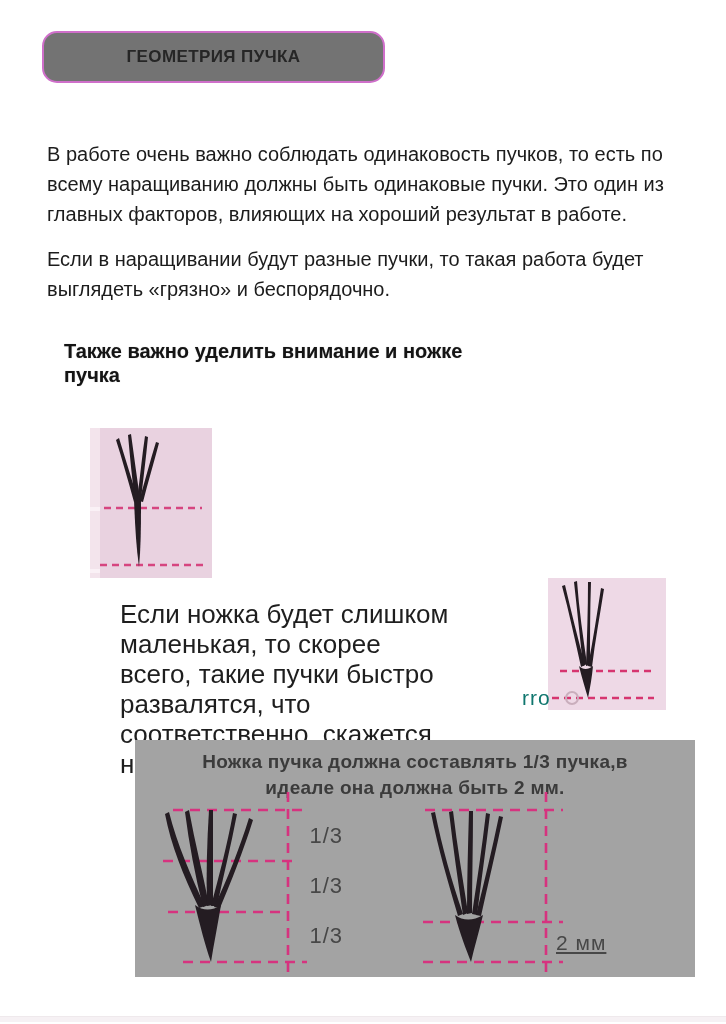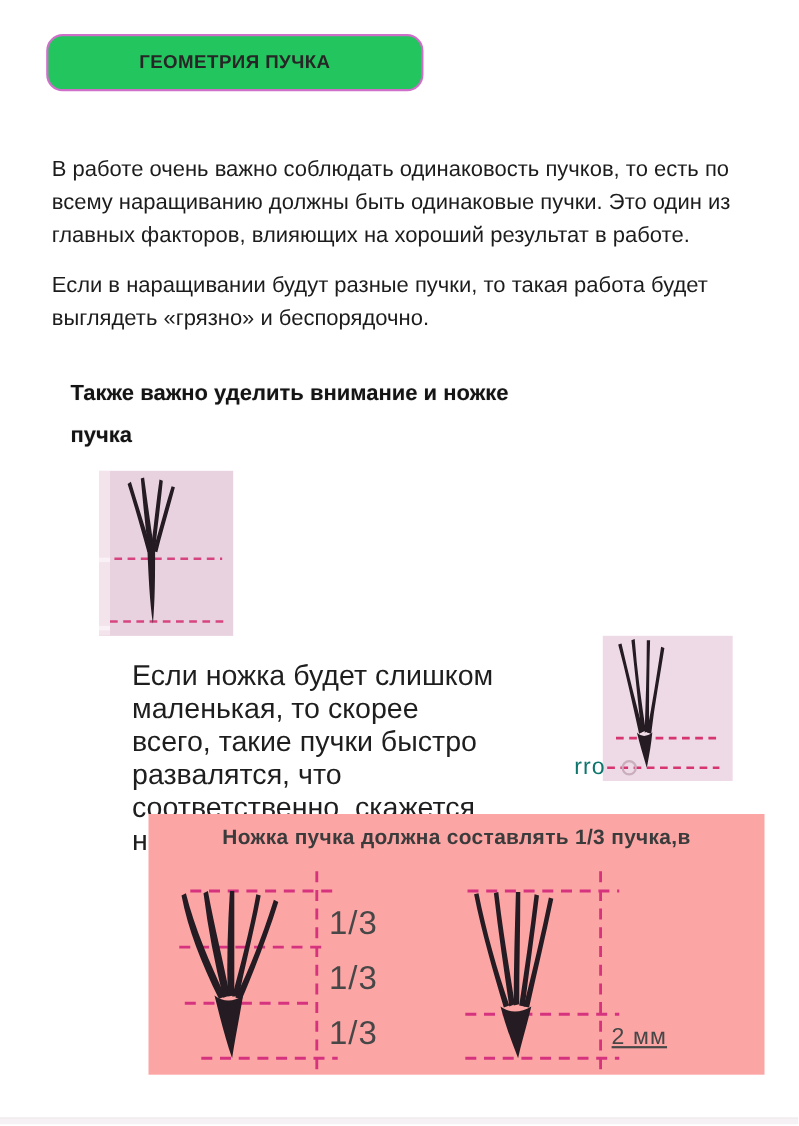--- a/index.html
+++ b/index.html
@@ -9,59 +9,59 @@
     width:726px; height:1024px;
     margin:0 auto;
     background:#ffffff;
     font-family:"Liberation Sans", sans-serif;
     color:#1e1e1e;
     overflow:hidden;
   }
   .title-box {
     position:absolute; left:42px; top:31px; width:343px; height:52px;
     border:2px solid #cf6fca; border-radius:15px;
-    background:#22c55e;
+    background:#737373;
     display:flex; align-items:center; justify-content:center;
   }
   .title-box span {
     font-size:17px; font-weight:700; letter-spacing:0.4px; color:#262626;
   }
   .para {
     position:absolute; left:47px; width:650px;
     font-size:20px; line-height:30px; color:#1c1c1c;
   }
   .para1 { top:139px; }
   .para2 { top:244px; }
   .subtitle {
     position:absolute; left:64px; top:339px; width:400px;
-    font-size:20px; line-height:38px; font-weight:700; color:#141414;
+    font-size:20px; line-height:24px; font-weight:700; color:#141414;
     text-shadow:0 0 1px rgba(40,40,40,0.35);
   }
   .img-frame { position:absolute; overflow:hidden; }
   .img1 { left:90px; top:428px; width:122px; height:150px; background:#e9d2e0; }
   .img2 { left:548px; top:578px; width:118px; height:132px; background:#eed9e6; }
   .text-long  { position:absolute; left:275px; top:440px; width:380px; font-size:20px; line-height:30px; }
   .text-short { position:absolute; left:120px; top:599px; width:334px; font-size:26px; line-height:30px; }
   .watermark {
     position:absolute; left:522px; top:686px;
     font-size:21px; color:#0f766e; letter-spacing:1px; z-index:3;
   }
   .panel {
     position:absolute; left:135px; top:740px; width:560px; height:237px;
-    background:#fca5a5;
+    background:#a3a3a3;
   }
   .panel-title {
     position:absolute; top:9px; left:0; width:100%;
     text-align:center; font-size:19px; line-height:26px;
     font-weight:700; color:#3b3b3b; letter-spacing:0.3px;
   }
   .panel-svg { position:absolute; left:0; top:0; width:560px; height:237px; }
   .fraction-label {
-    position:absolute; width:44px; text-align:center;
-    font-size:30px; color:#474747; letter-spacing:1px; font-weight:400;
+    position:absolute; width:44px; text-align:right;
+    font-size:22px; color:#474747; letter-spacing:1px; font-weight:400;
   }
   .fl1 { left:164px; top:83px; }
   .fl2 { left:164px; top:133px; }
   .fl3 { left:164px; top:183px; }
   .measure-label {
     position:absolute; left:421px; top:191px;
     font-size:21px; color:#474747; letter-spacing:1px;text-decoration:underline;
   }
   .bottom-strip {
     position:absolute; left:0; top:1016px; width:726px; height:6px;
@@ -117,20 +117,21 @@
         <path d="M40,88 C45,62 49,36 53,10 L56,11 C52,37 47,63 44,89 Z"></path>
       </g>
     </svg>
   </div>
 
   <div class="watermark">rro</div>
 
   <div class="panel">
     <div class="panel-title">
       <div>Ножка пучка должна составлять 1/3 пучка,в</div>
+      <div>идеале она должна быть 2 мм.</div>
     </div>
 
     <svg class="panel-svg" viewBox="0 0 560 237">
 
       <line x1="38" y1="70" x2="172" y2="70" stroke="#d6337f" stroke-width="2.6" stroke-dasharray="10,7"></line>
       <line x1="28" y1="121" x2="163" y2="121" stroke="#d6337f" stroke-width="2.6" stroke-dasharray="10,7"></line>
       <line x1="33" y1="172" x2="148" y2="172" stroke="#d6337f" stroke-width="2.6" stroke-dasharray="10,7"></line>
       <line x1="48" y1="222" x2="172" y2="222" stroke="#d6337f" stroke-width="2.6" stroke-dasharray="10,7"></line>
       <line x1="153" y1="52" x2="153" y2="236" stroke="#d6337f" stroke-width="2.6" stroke-dasharray="10,7"></line>
 

